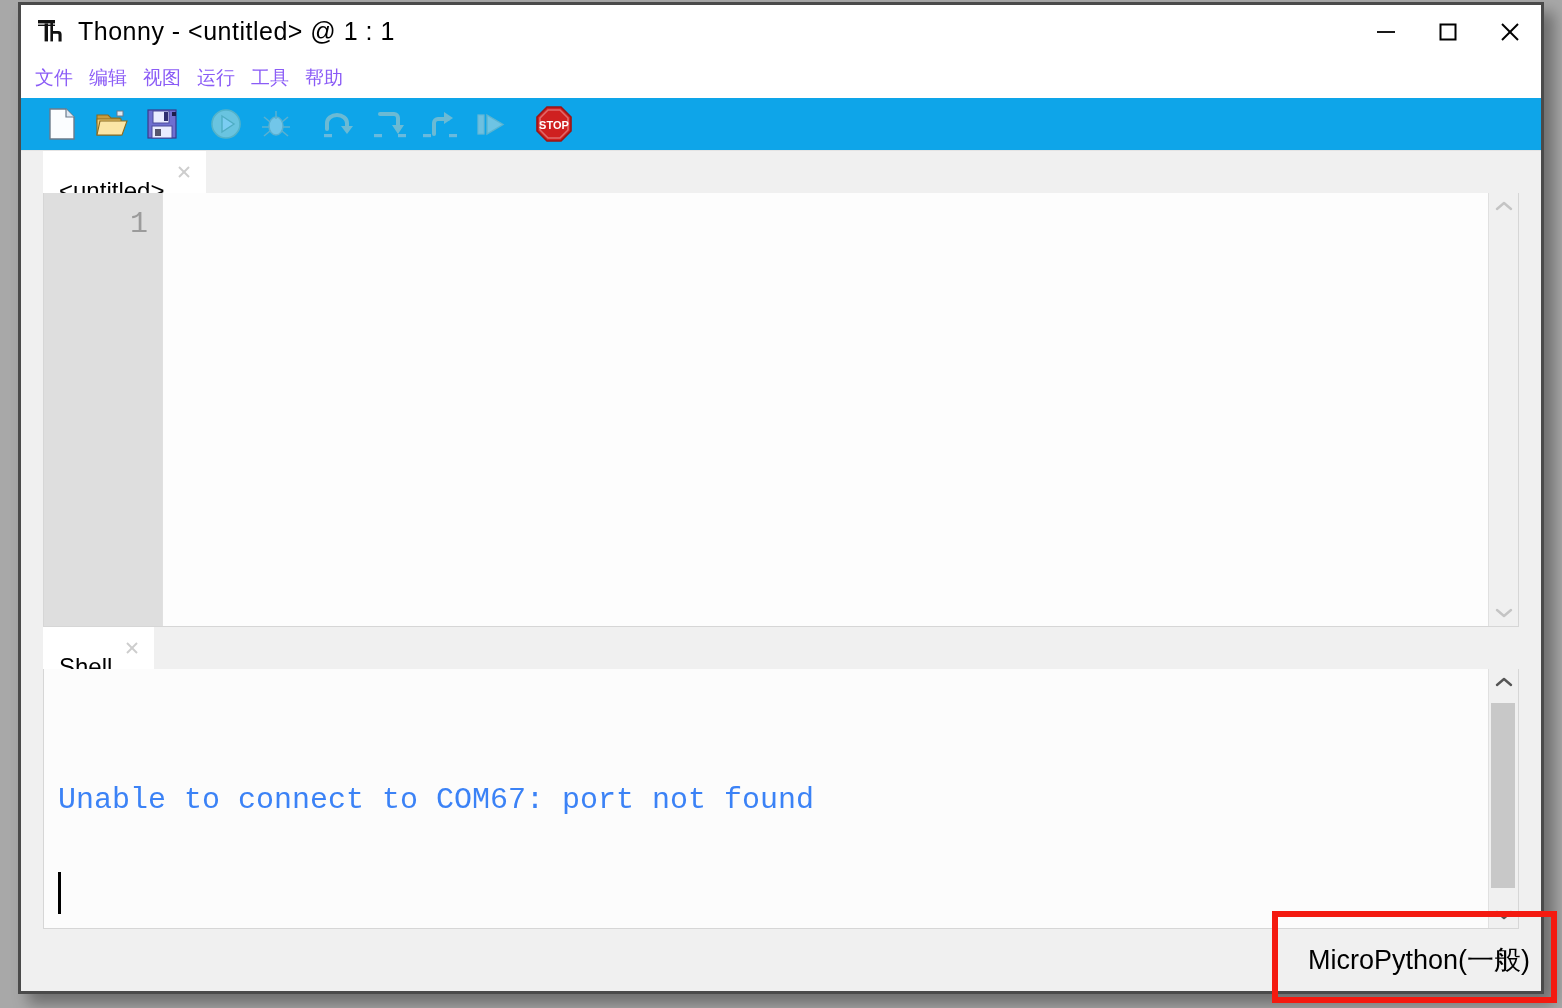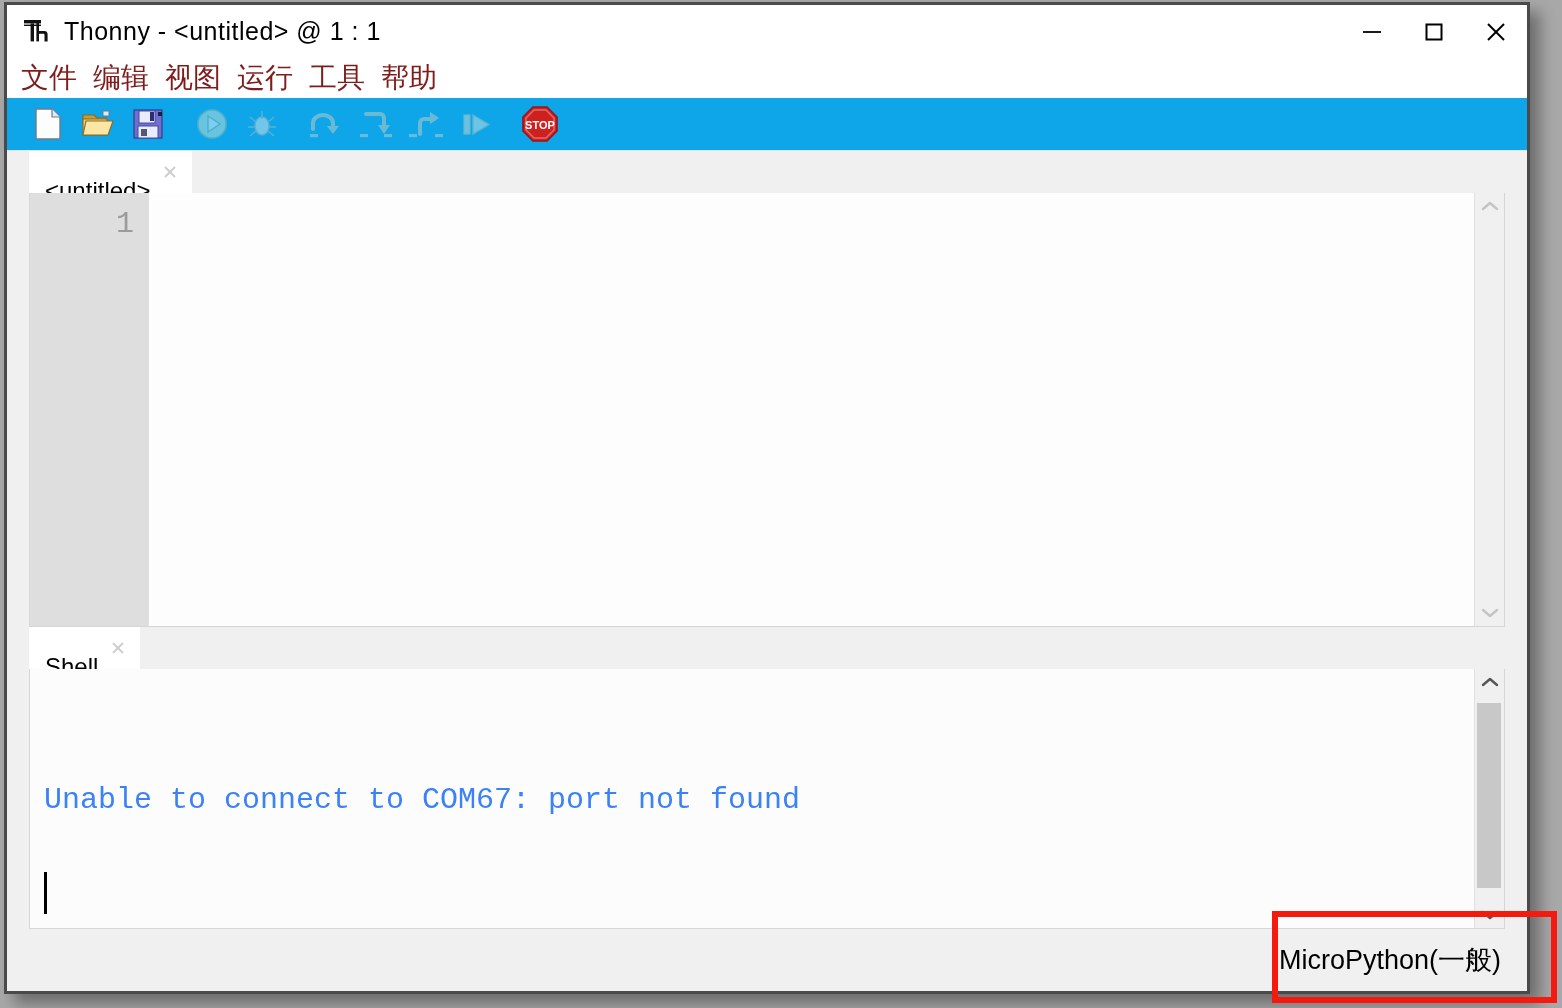--- a/index.html
+++ b/index.html
@@ -12,21 +12,21 @@
     position: relative;
     width: 1562px;
     height: 1008px;
     overflow: hidden;
     background: #a8a8a8;
   }
 
   
   .window {
     position: absolute;
-    left: 4px;
+    left: 18px;
     top: 2px;
     width: 1526px;
     height: 992px;
     background: #ffffff;
     border: 3px solid #4a4a4a;
     box-sizing: border-box;
     box-shadow: 10px 10px 14px rgba(0,0,0,0.35);
     display: flex;
     flex-direction: column;
   }
@@ -80,22 +80,22 @@
   .menubar {
     height: 40px;
     background: #ffffff;
     display: flex;
     align-items: center;
     padding-left: 14px;
     gap: 16px;
     flex: 0 0 auto;
   }
   .menu-item {
-    font-size: 28px;
-    color: #7f1d1d;
+    font-size: 19px;
+    color: #8b5cf6;
     cursor: default;
     white-space: nowrap;
   }
 
   
   .toolbar {
     height: 52px;
     background: #0ea5e9;
     display: flex;
     align-items: center;
@@ -257,21 +257,21 @@
   }
 
   
   .statusbar {
     height: 62px;
     background: #f0f0f0;
     flex: 0 0 auto;
     display: flex;
     align-items: center;
     justify-content: flex-end;
-    padding-right: 26px;
+    padding-right: 11px;
     box-sizing: border-box;
     position: relative;
   }
   .status-text {
     font-size: 27px;
     color: #000;
     white-space: nowrap;
   }
 
   

